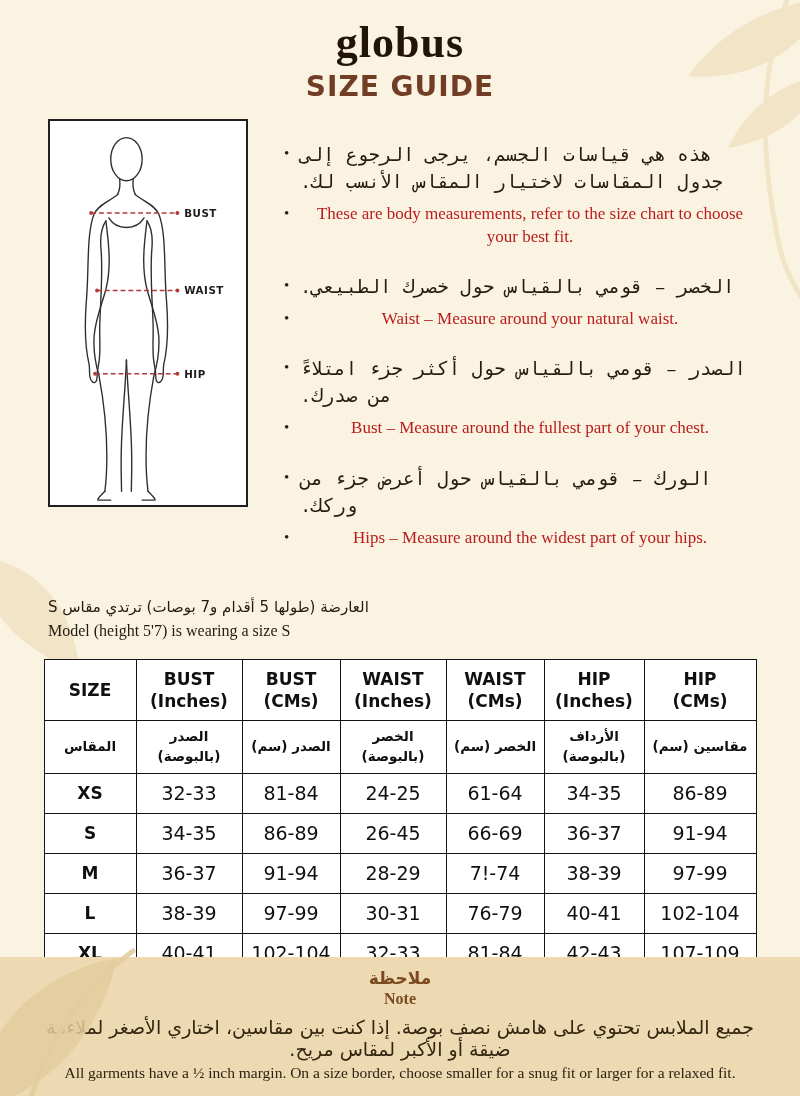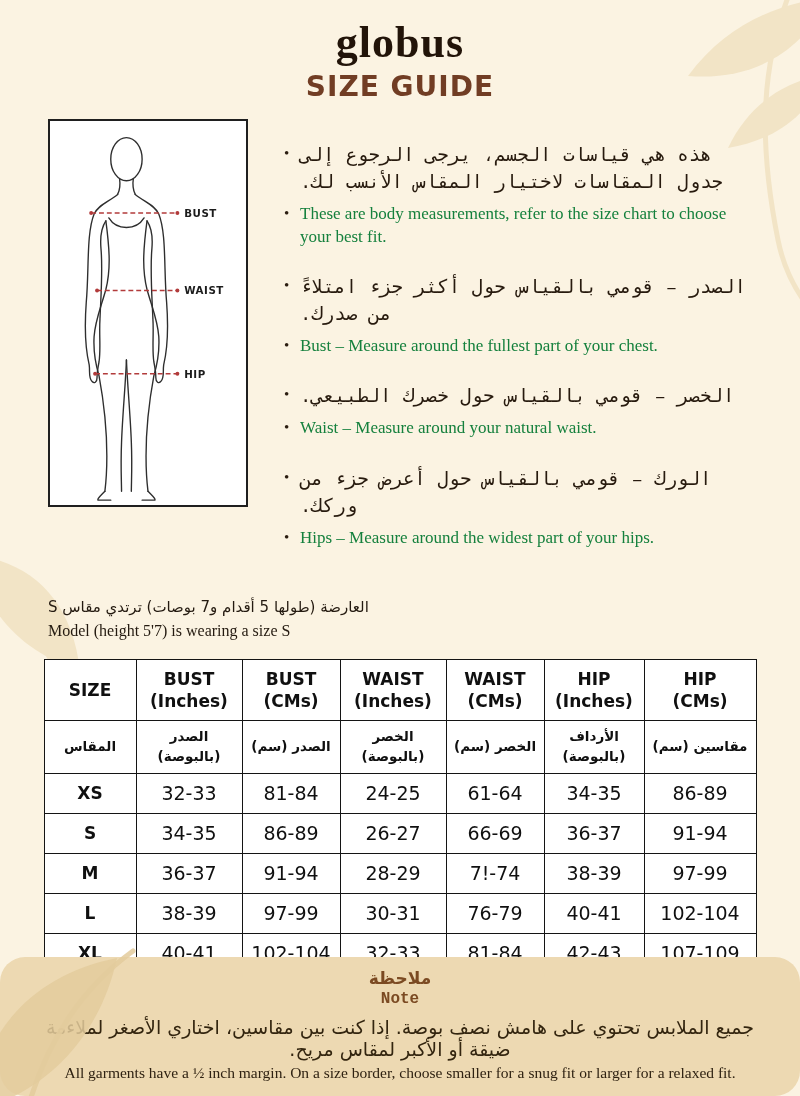--- a/index.html
+++ b/index.html
@@ -43,21 +43,21 @@
   .instructions{flex:1;margin-left:36px;padding-top:24px;}
   .group{margin-bottom:27px;}
   .bullet-row{display:flex;align-items:flex-start;margin-bottom:6px;}
   .bullet{width:16px;flex:none;color:#2a1c10;}
   .bullet::before{content:"•";font-size:15px;line-height:1.45;}
   .b-text{flex:1;}
   .b-text.ar{
     direction:rtl;text-align:left;
     font-family:Liberation Mono, monospace;font-size:19px;line-height:1.42;color:#271a0e;
   }
-  .b-text.en{font-family:"Liberation Serif",serif;font-size:17px;line-height:1.32;color:#15803d;}
+  .b-text.en{font-family:"Liberation Serif",serif;font-size:17px;line-height:1.32;color:#b91c1c;text-align:center;}
 
   .model-note{margin:20px 0 0 48px;line-height:1.5;}
   .model-ar{display:block;direction:rtl;text-align:left;font-family:"DejaVu Sans",sans-serif;font-size:15px;color:#241a10;}
   .model-en{display:block;font-family:"Liberation Serif",serif;font-size:16px;color:#241a10;}
 
   .size-table{
     width:712px;margin:16px auto 0;border-collapse:collapse;background:var(--table-bg);
     font-family:"DejaVu Sans",sans-serif;text-align:center;table-layout:fixed;
   }
   .size-table th,.size-table td{border:1px solid var(--table-border);padding:0 2px;}
@@ -65,24 +65,24 @@
     font-size:17px;font-weight:700;height:60px;white-space:pre-line;line-height:1.3;color:#101010;
   }
   .size-table thead tr.ar-head th{
     font-size:13.5px;font-weight:700;height:52px;white-space:pre-line;line-height:1.45;color:#101010;
   }
   .size-table td{font-size:19px;font-weight:400;height:39px;color:#101010;}
   .size-table td.size-col{font-weight:700;font-size:17px;}
 
   .note-section{
     position:absolute;left:0;right:0;bottom:0;background:var(--note-bg);
-    text-align:center;padding:11px 24px 14px;box-sizing:border-box;border-radius:25px;
+    text-align:center;padding:11px 24px 14px;box-sizing:border-box;
   }
   .note-title-ar{direction:rtl;font-family:"DejaVu Sans",sans-serif;font-weight:700;font-size:17px;color:#7B4A22;}
-  .note-title-en{font-family:Liberation Mono, monospace;font-weight:700;font-size:16px;color:#7B4A22;margin-top:2px;}
+  .note-title-en{font-family:Liberation Serif, serif;font-weight:700;font-size:16px;color:#7B4A22;margin-top:2px;}
   .note-body-ar{direction:rtl;font-family:"DejaVu Sans",sans-serif;font-size:19px;color:#33250F;margin-top:8px;}
   .note-body-en{font-family:"Liberation Serif",serif;font-size:15.5px;color:#2f2212;margin-top:4px;}
 </style>
 </head>
 <body>
 
 <svg class="decor" style="right:-30px;top:-20px;" width="200" height="380" viewBox="0 0 200 380">
   <path class="stem" d="M165,0 C130,80 128,160 148,260 C155,295 170,320 192,342"></path>
   <path d="M198,18 C150,22 95,45 58,96 C120,101 172,74 198,18 Z"></path>
   <path d="M195,95 C158,100 120,122 98,168 C145,160 178,136 195,95 Z"></path>
@@ -152,35 +152,35 @@
           <span class="b-text ar" dir="rtl">هذه هي قياسات الجسم، يرجى الرجوع إلى جدول المقاسات لاختيار المقاس الأنسب لك.</span>
         </div>
         <div class="bullet-row">
           <span class="bullet"></span>
           <span class="b-text en">These are body measurements, refer to the size chart to choose your best fit.</span>
         </div>
       </div>
       <div class="group">
         <div class="bullet-row">
           <span class="bullet"></span>
-          <span class="b-text ar" dir="rtl">الصدر – قومي بالقياس حول أكثر جزء امتلاءً من صدرك.</span>
-        </div>
-        <div class="bullet-row">
-          <span class="bullet"></span>
-          <span class="b-text en">Bust – Measure around the fullest part of your chest.</span>
+          <span class="b-text ar" dir="rtl">الخصر – قومي بالقياس حول خصرك الطبيعي.</span>
+        </div>
+        <div class="bullet-row">
+          <span class="bullet"></span>
+          <span class="b-text en">Waist – Measure around your natural waist.</span>
         </div>
       </div>
       <div class="group">
         <div class="bullet-row">
           <span class="bullet"></span>
-          <span class="b-text ar" dir="rtl">الخصر – قومي بالقياس حول خصرك الطبيعي.</span>
-        </div>
-        <div class="bullet-row">
-          <span class="bullet"></span>
-          <span class="b-text en">Waist – Measure around your natural waist.</span>
+          <span class="b-text ar" dir="rtl">الصدر – قومي بالقياس حول أكثر جزء امتلاءً من صدرك.</span>
+        </div>
+        <div class="bullet-row">
+          <span class="bullet"></span>
+          <span class="b-text en">Bust – Measure around the fullest part of your chest.</span>
         </div>
       </div>
       <div class="group">
         <div class="bullet-row">
           <span class="bullet"></span>
           <span class="b-text ar" dir="rtl">الورك – قومي بالقياس حول أعرض جزء من وركك.</span>
         </div>
         <div class="bullet-row">
           <span class="bullet"></span>
           <span class="b-text en">Hips – Measure around the widest part of your hips.</span>
@@ -240,21 +240,21 @@
           <td>81-84</td>
           <td>24-25</td>
           <td>61-64</td>
           <td>34-35</td>
           <td>86-89</td>
         </tr>
         <tr>
           <td class="size-col">S</td>
           <td>34-35</td>
           <td>86-89</td>
-          <td>26-27</td>
+          <td>26-45</td>
           <td>66-69</td>
           <td>36-37</td>
           <td>91-94</td>
         </tr>
         <tr>
           <td class="size-col">M</td>
           <td>36-37</td>
           <td>91-94</td>
           <td>28-29</td>
           <td>7!-74</td>

